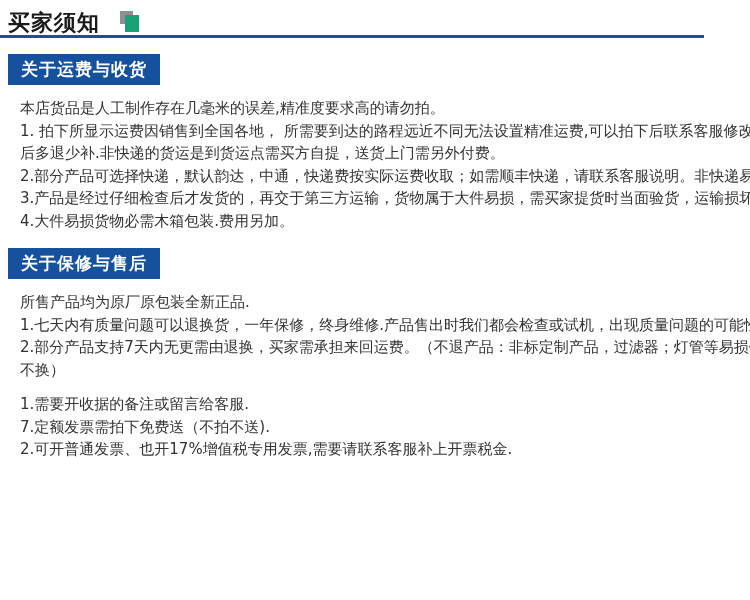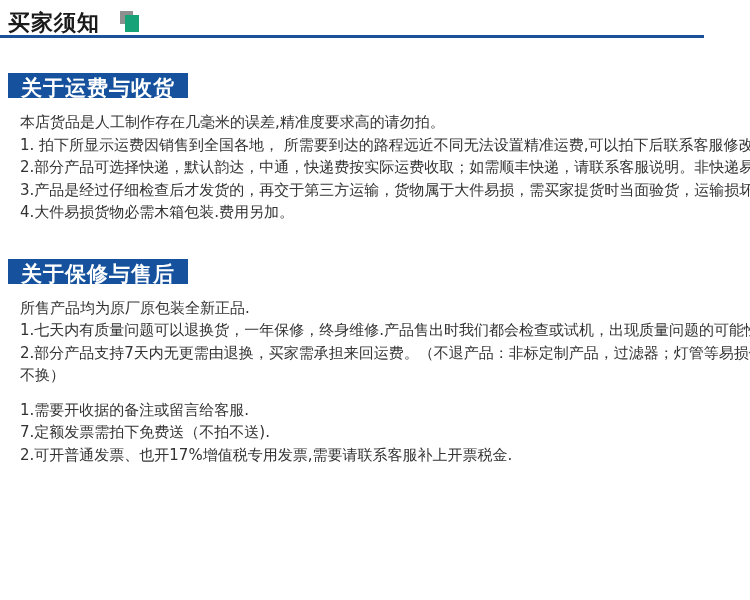--- a/index.html
+++ b/index.html
@@ -45,27 +45,27 @@
     width:13px;height:13px;
     background:var(--icon-gray);
   }
   .notice-icon .sq-green{
     position:absolute;left:6px;top:5px;
     width:14px;height:17px;
     background:var(--icon-green);
   }
   .section-heading{
     display:inline-block;
-    margin:35px 0 0 8px;
+    margin:16px 0 0 8px;
     background:var(--accent-blue);
     color:#ffffff;
-    font-size:21px;
+    font-size:17px;
     font-weight:bold;
     letter-spacing:1px;
-    padding:5px 13px 0 13px;
+    padding:5px 13px 6px 13px;
     line-height:20px;
   }
   .section-body{
     margin:12px 0 0 12px;
     padding:0 10px 0 8px;
   }
   .notice-line{
     font-size:15px;
     line-height:22.5px;
     color:var(--text);
@@ -79,20 +79,21 @@
   <div class="page-header">
     <span class="page-title">买家须知</span>
     <span class="notice-icon">
       <span class="sq-gray"></span>
       <span class="sq-green"></span>
     </span>
   </div>
   <div id="sections"><div class="section-heading">关于运费与收货</div><div class="section-body">
         <div class="notice-line">本店货品是人工制作存在几毫米的误差,精准度要求高的请勿拍。</div>
         <div class="notice-line">1. 拍下所显示运费因销售到全国各地， 所需要到达的路程远近不同无法设置精准运费,可以拍下后联系客服修改或者付款</div>
+        <div class="notice-line">后多退少补.非快递的货运是到货运点需买方自提，送货上门需另外付费。</div>
         <div class="notice-line">2.部分产品可选择快递，默认韵达，中通，快递费按实际运费收取；如需顺丰快递，请联系客服说明。非快递易损货物需</div>
         <div class="notice-line">3.产品是经过仔细检查后才发货的，再交于第三方运输，货物属于大件易损，需买家提货时当面验货，运输损坏或少件的</div>
         <div class="notice-line">4.大件易损货物必需木箱包装.费用另加。</div>
       </div><div class="section-heading">关于保修与售后</div><div class="section-body">
         <div class="notice-line">所售产品均为原厂原包装全新正品.</div>
         <div class="notice-line">1.七天内有质量问题可以退换货，一年保修，终身维修.产品售出时我们都会检查或试机，出现质量问题的可能性很小，</div>
         <div class="notice-line">2.部分产品支持7天内无更需由退换，买家需承担来回运费。（不退产品：非标定制产品，过滤器；灯管等易损件不退</div>
         <div class="notice-line">不换）</div>
       </div><div class="section-body">
         <div class="notice-line">1.需要开收据的备注或留言给客服.</div>

